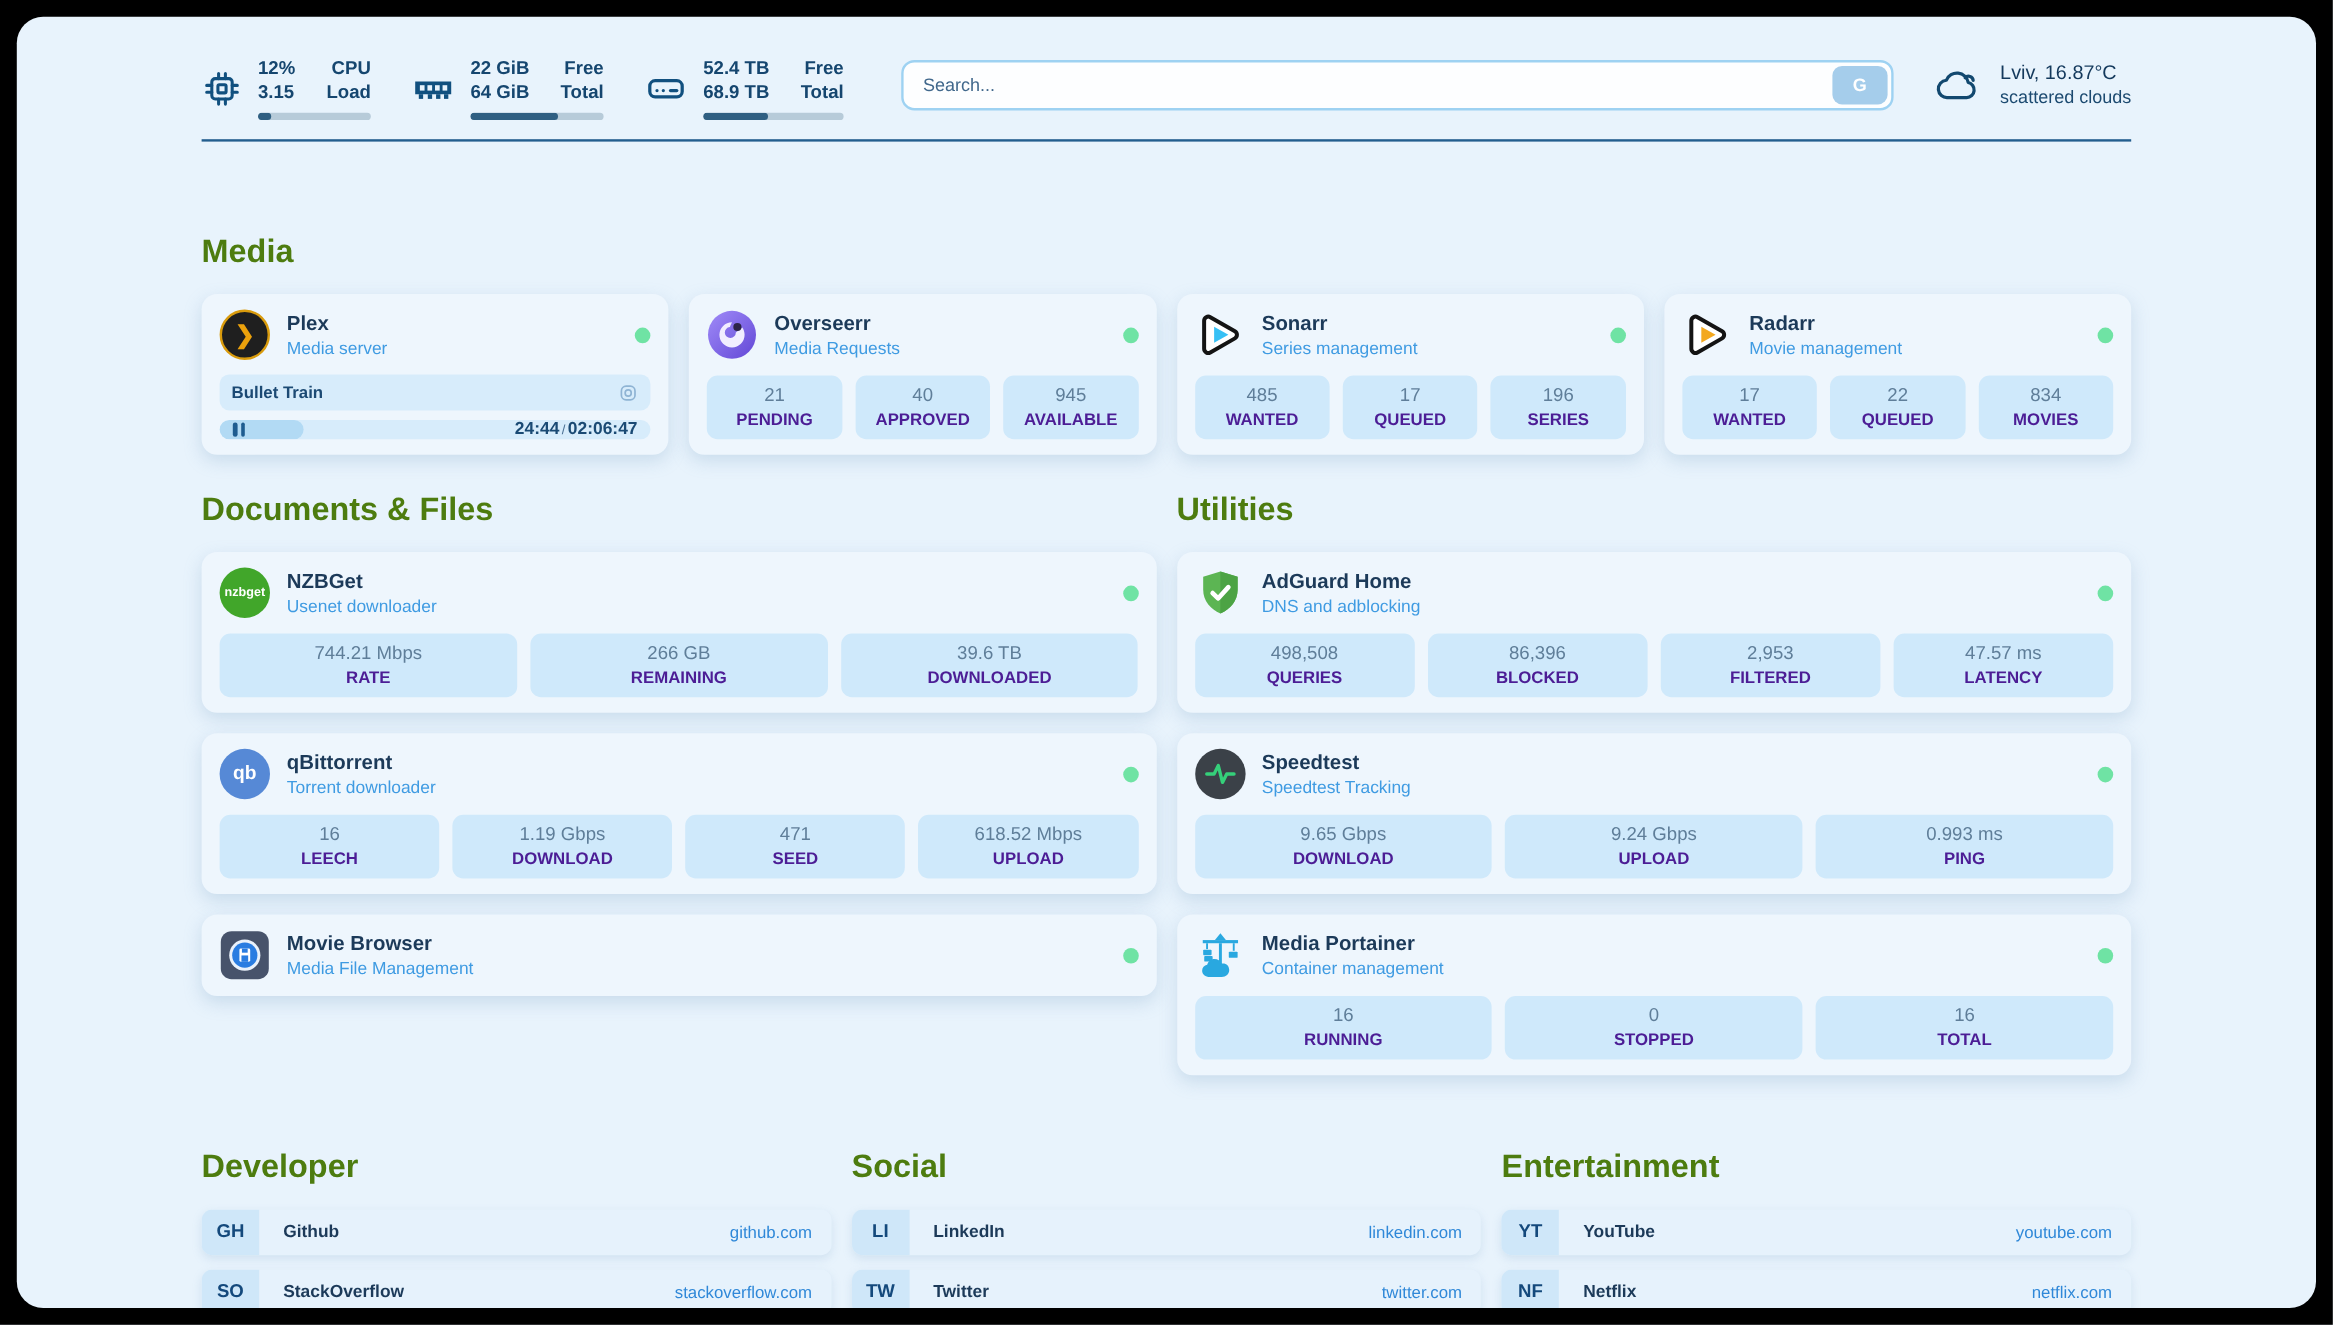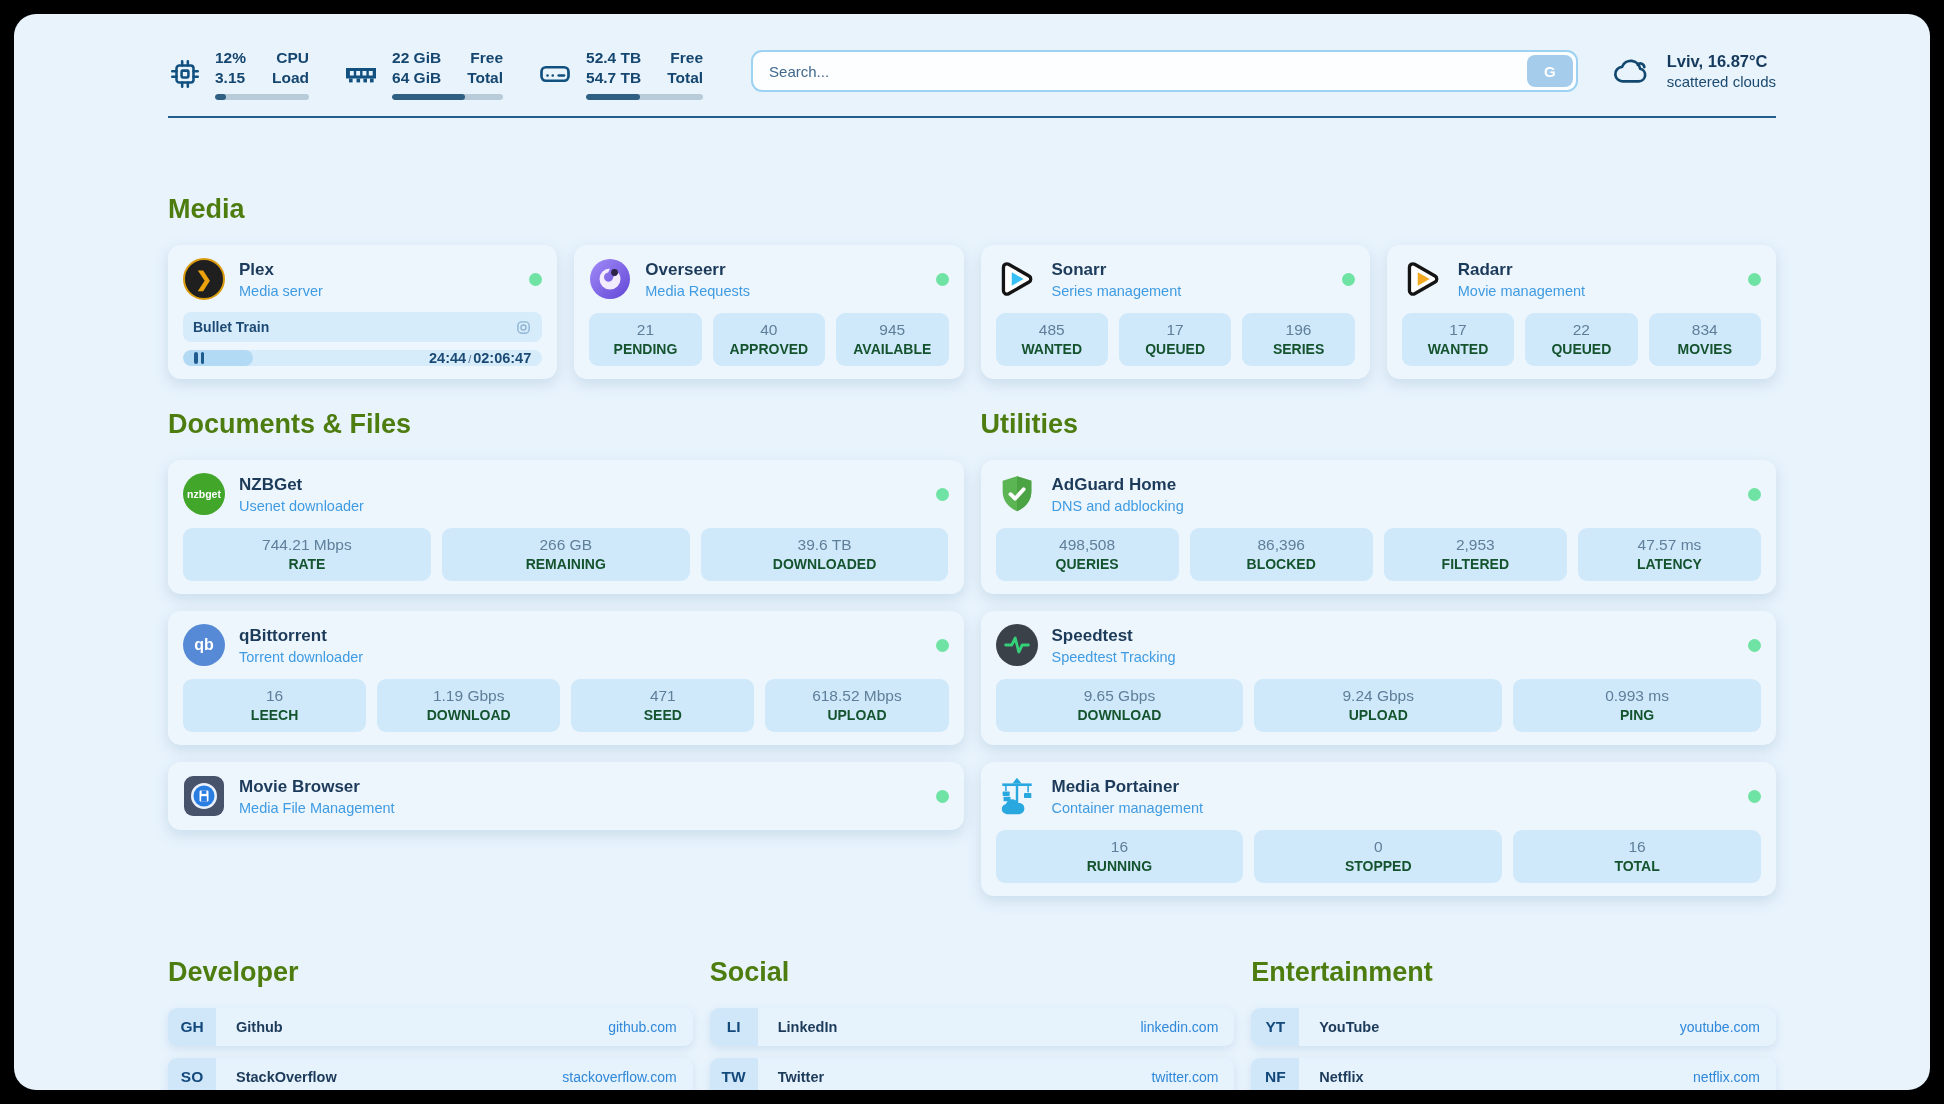--- a/index.html
+++ b/index.html
@@ -19,21 +19,21 @@
   .metric-bar { height:6px; border-radius:3px; background:#b7cbd9; margin-top:6px; overflow:hidden; }
   .metric-fill { height:100%; background:#2f5f82; border-radius:3px; }
 
   .search-wrap { flex:1; position:relative; margin:0 30px 6px 14px; }
   .search-input { width:100%; height:42px; border:2px solid #9ed2f2; border-radius:11px; background:#fdfeff; padding:0 62px 0 16px; font-size:15px; color:#2a5b86; font-family:"Liberation Sans", sans-serif; outline:none; }
   .search-input::placeholder { color:#41688c; }
   .search-btn { position:absolute; right:5px; top:5px; bottom:5px; width:46px; border:none; border-radius:8px; background:#a5cdeb; color:#fff; font-size:15px; font-weight:700; font-family:"Liberation Sans", sans-serif; cursor:pointer; }
 
   .weather { display:flex; align-items:center; gap:13px; margin-bottom:6px; }
   .weather-icon { color:#12486f; display:flex; }
-  .weather-line1 { font-size:16.5px; font-weight:700; color:#14395c; }
+  .weather-line1 { font-size:16.5px; font-weight:400; color:#14395c; }
   .weather-line2 { font-size:15px; color:#1c4a70; margin-top:2px; }
 
   .divider { border-bottom:2px solid #235e8e; margin-top:16px; }
 
   
   .section-title { font-size:27px; font-weight:700; color:#4d7c0f; }
   .media-title { margin:76px 0 20px; }
   .media-grid { display:grid; grid-template-columns:repeat(4,1fr); gap:17px; }
   .two-col { display:grid; grid-template-columns:1fr 1fr; gap:17px; align-items:start; margin-top:30px; }
   .col-title { margin:0 0 20px; }
@@ -42,21 +42,21 @@
   .card { background:#eef6fd; border-radius:13px; padding:13px 15px; box-shadow:0 5px 14px rgba(122,162,199,.28); cursor:pointer; }
   .card-header { display:flex; align-items:center; gap:14px; }
   .service-text { display:flex; flex-direction:column; }
   .service-name { font-size:17px; font-weight:700; color:#1c3a59; }
   .service-desc { font-size:14.5px; color:#3f9be2; margin-top:3px; }
   .status-dot { margin-left:auto; width:13px; height:13px; border-radius:50%; background:#6fe3a4; flex:none; align-self:center; }
 
   .stat-row { display:flex; gap:11px; margin-top:13px; }
   .stat-box { flex:1; background:#cfe9fb; border-radius:9px; padding:8px 4px 9px; text-align:center; }
   .stat-value { font-size:15.5px; color:#5f7e99; font-weight:500; }
-  .stat-label { font-size:14px; font-weight:700; color:#14532d; margin-top:2px; }
+  .stat-label { font-size:14px; font-weight:700; color:#4c1d95; margin-top:2px; }
 
   
   .player-row1 { margin-top:12px; background:#d7ecfb; border-radius:8px; height:30px; display:flex; align-items:center; padding:0 10px; }
   .player-title { font-size:14px; font-weight:700; color:#1c4a74; }
   .player-settings { margin-left:auto; display:flex; color:#8fb4d4; cursor:pointer; }
   .player-row2 { margin-top:8px; position:relative; background:#d7ecfb; border-radius:8px; height:16px; overflow:hidden; }
   .player-fill { position:absolute; left:0; top:0; bottom:0; background:#b2daf4; border-radius:8px; }
   .player-inner { position:absolute; inset:0; display:flex; align-items:center; padding:0 11px; }
   .pause-icon { display:flex; gap:3px; cursor:pointer; }
   .pause-icon i { display:block; width:3.5px; height:12px; border-radius:2px; background:#1e5c90; }
@@ -147,21 +147,21 @@
         <svg width="36" height="36" viewBox="0 0 24 24" fill="none" stroke="currentColor" stroke-width="1.8" stroke-linecap="round">
           <rect x="3" y="7.5" width="18" height="9" rx="3"></rect>
           <path d="M7 13h.01M10.5 13h.01"></path>
               <path d="M14.5 13h3.5"></path>
         </svg>
       </span>
       <div class="metric-body">
         <div class="metric-text">
           <div class="metric-col">
             <span>52.4 TB</span>
-                <span>54.7 TB</span>
+                <span>68.9 TB</span>
           </div>
           <div class="metric-col right">
             <span>Free</span>
                 <span>Total</span>
           </div>
         </div>
         <div class="metric-bar">
               <div class="metric-fill" style="width: 46%;"></div>
             </div>
       </div>

